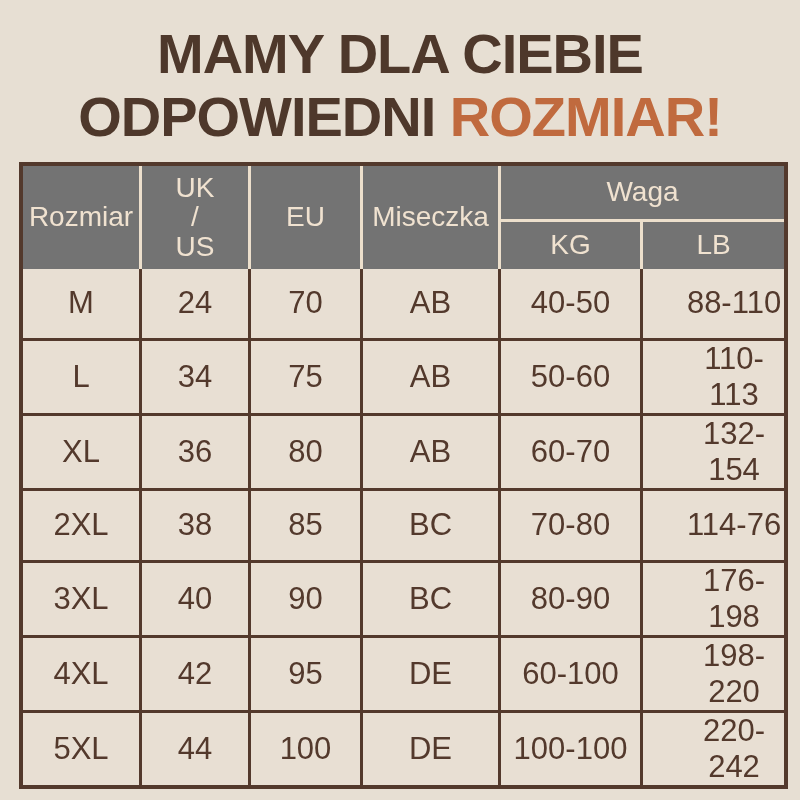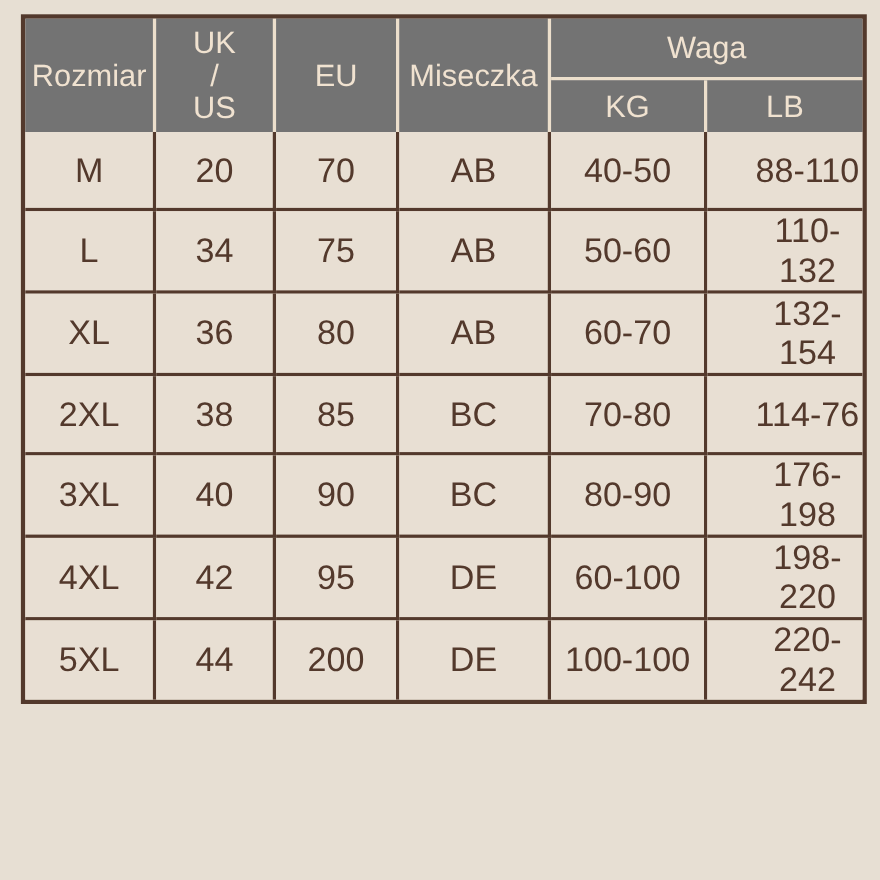--- a/index.html
+++ b/index.html
@@ -70,20 +70,25 @@
     border-bottom: 3px solid #53392c;
   }
   .size-table tbody td:last-child { border-right: none; padding-left: 41px; }
   .size-table tbody tr:last-child td { border-bottom: none; }
 </style>
 </head>
 <body>
 
 <div class="page">
 
+  <h1 class="title">
+    <span>MAMY DLA CIEBIE</span><br>
+    <span>ODPOWIEDNI</span>
+    <span class="accent">ROZMIAR!</span>
+  </h1>
 
   <table class="size-table">
     <colgroup>
       <col style="width:119px">
       <col style="width:109px">
       <col style="width:112px">
       <col style="width:138px">
       <col style="width:142px">
       <col style="width:141px">
     </colgroup>
@@ -98,33 +103,33 @@
         <th colspan="2" class="sep-b">Waga</th>
       </tr>
       <tr class="h2">
         <th class="sep-r">KG</th>
         <th>LB</th>
       </tr>
     </thead>
     <tbody>
       <tr>
         <td>M</td>
-        <td>20</td>
+        <td>24</td>
         <td>70</td>
         <td>AB</td>
         <td>40-50</td>
         <td>88-110</td>
       </tr>
       <tr>
         <td>L</td>
         <td>34</td>
         <td>75</td>
         <td>AB</td>
         <td>50-60</td>
-        <td>110-132</td>
+        <td>110-113</td>
       </tr>
       <tr>
         <td>XL</td>
         <td>36</td>
         <td>80</td>
         <td>AB</td>
         <td>60-70</td>
         <td>132-154</td>
       </tr>
       <tr>
@@ -147,21 +152,21 @@
         <td>4XL</td>
         <td>42</td>
         <td>95</td>
         <td>DE</td>
         <td>60-100</td>
         <td>198-220</td>
       </tr>
       <tr>
         <td>5XL</td>
         <td>44</td>
-        <td>200</td>
+        <td>100</td>
         <td>DE</td>
         <td>100-100</td>
         <td>220-242</td>
       </tr>
     </tbody>
   </table>
 
 </div>
 
 </body></html>

